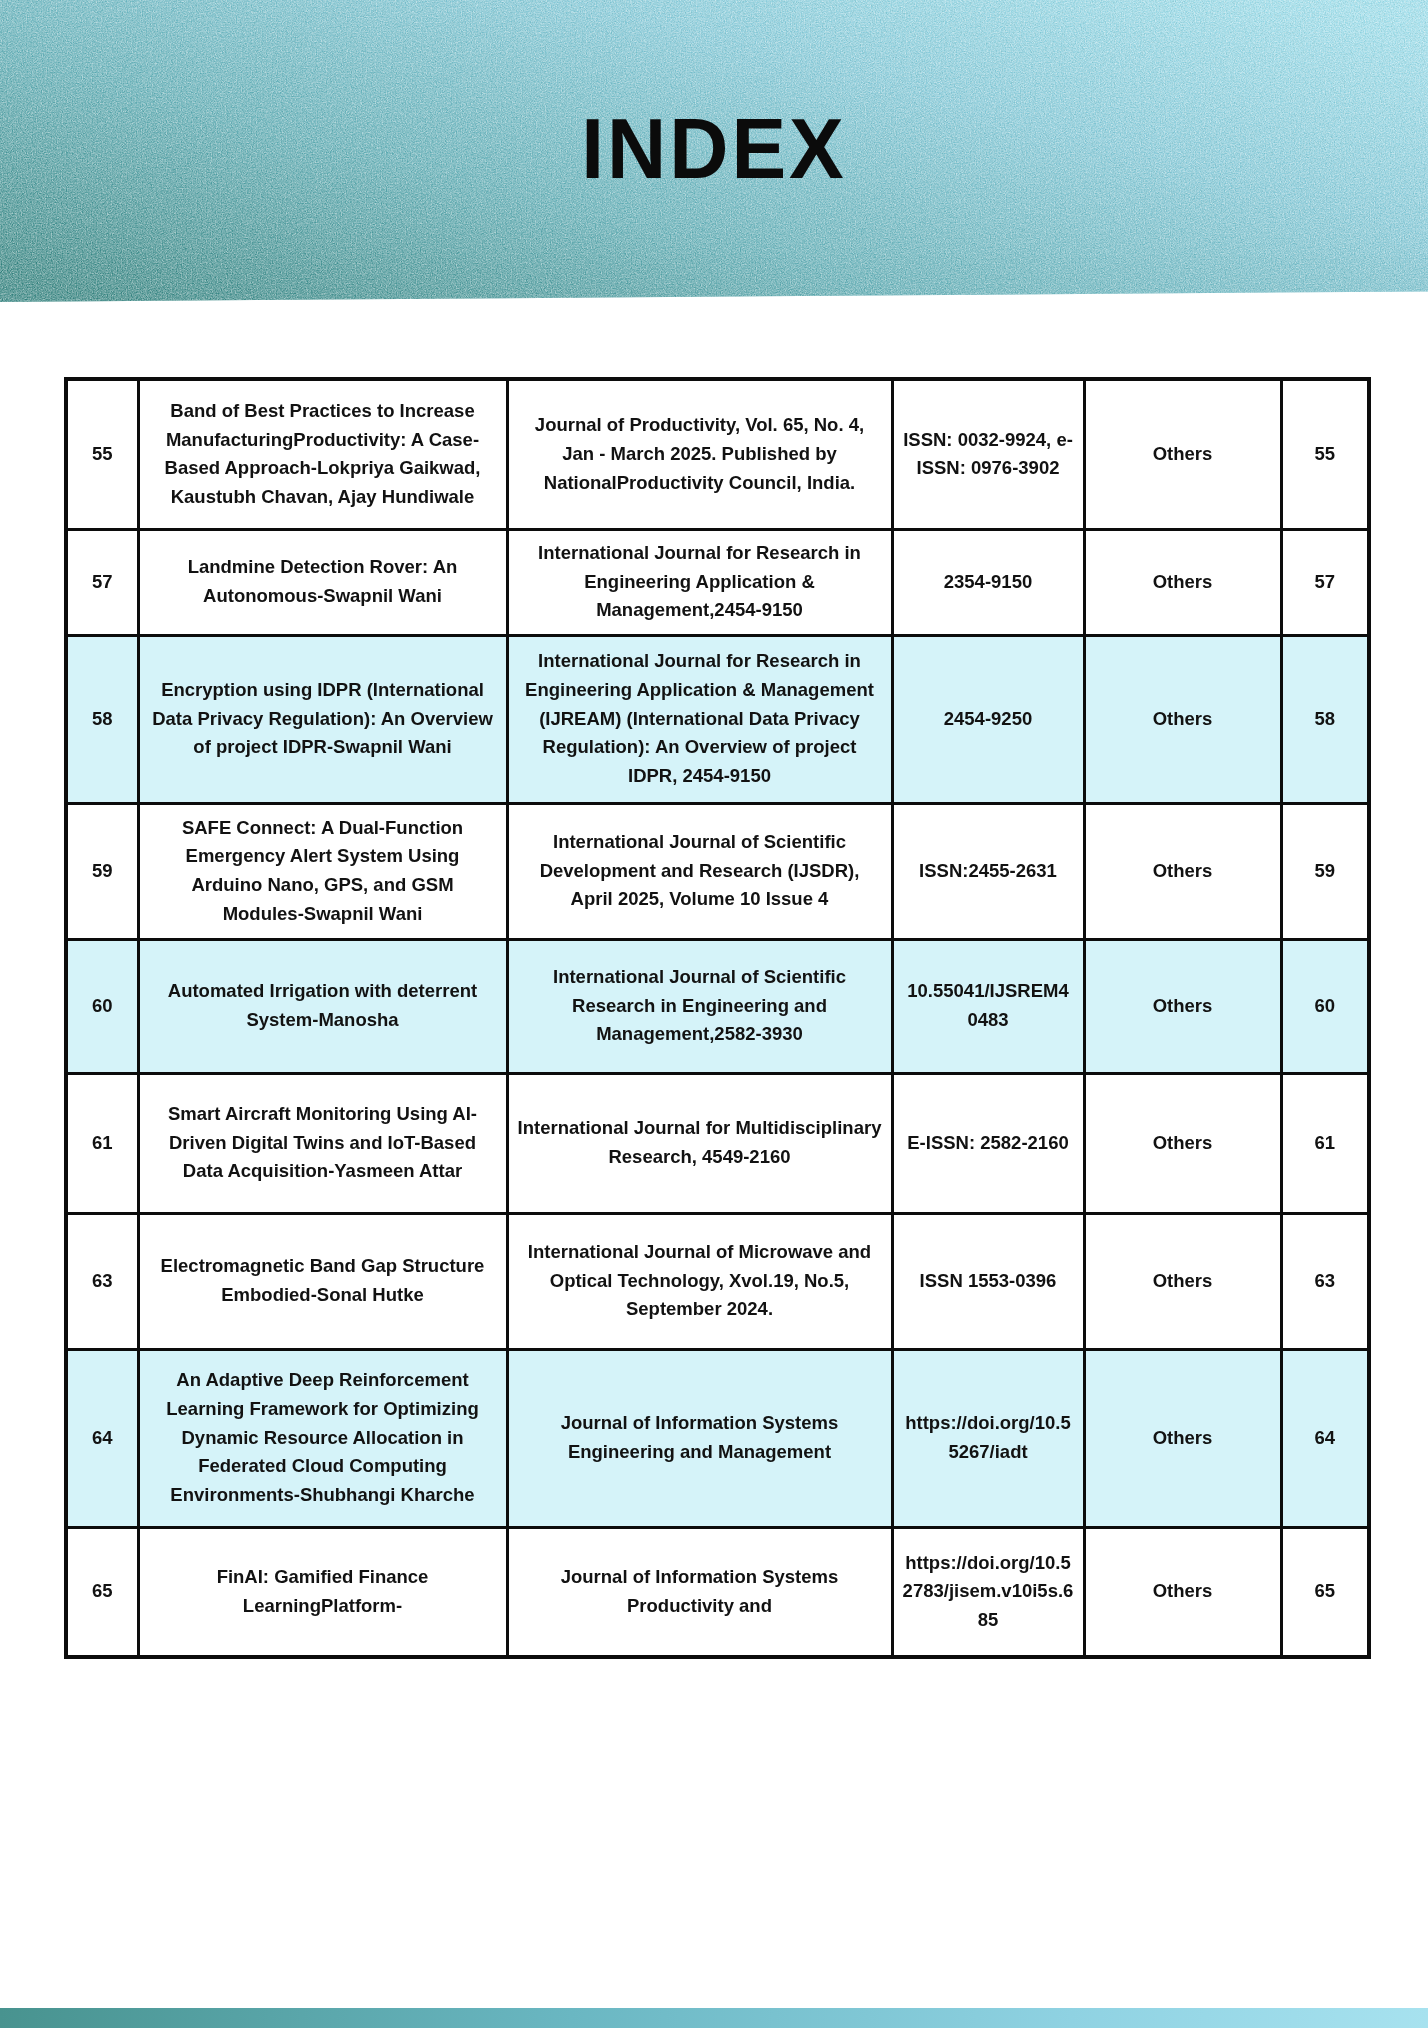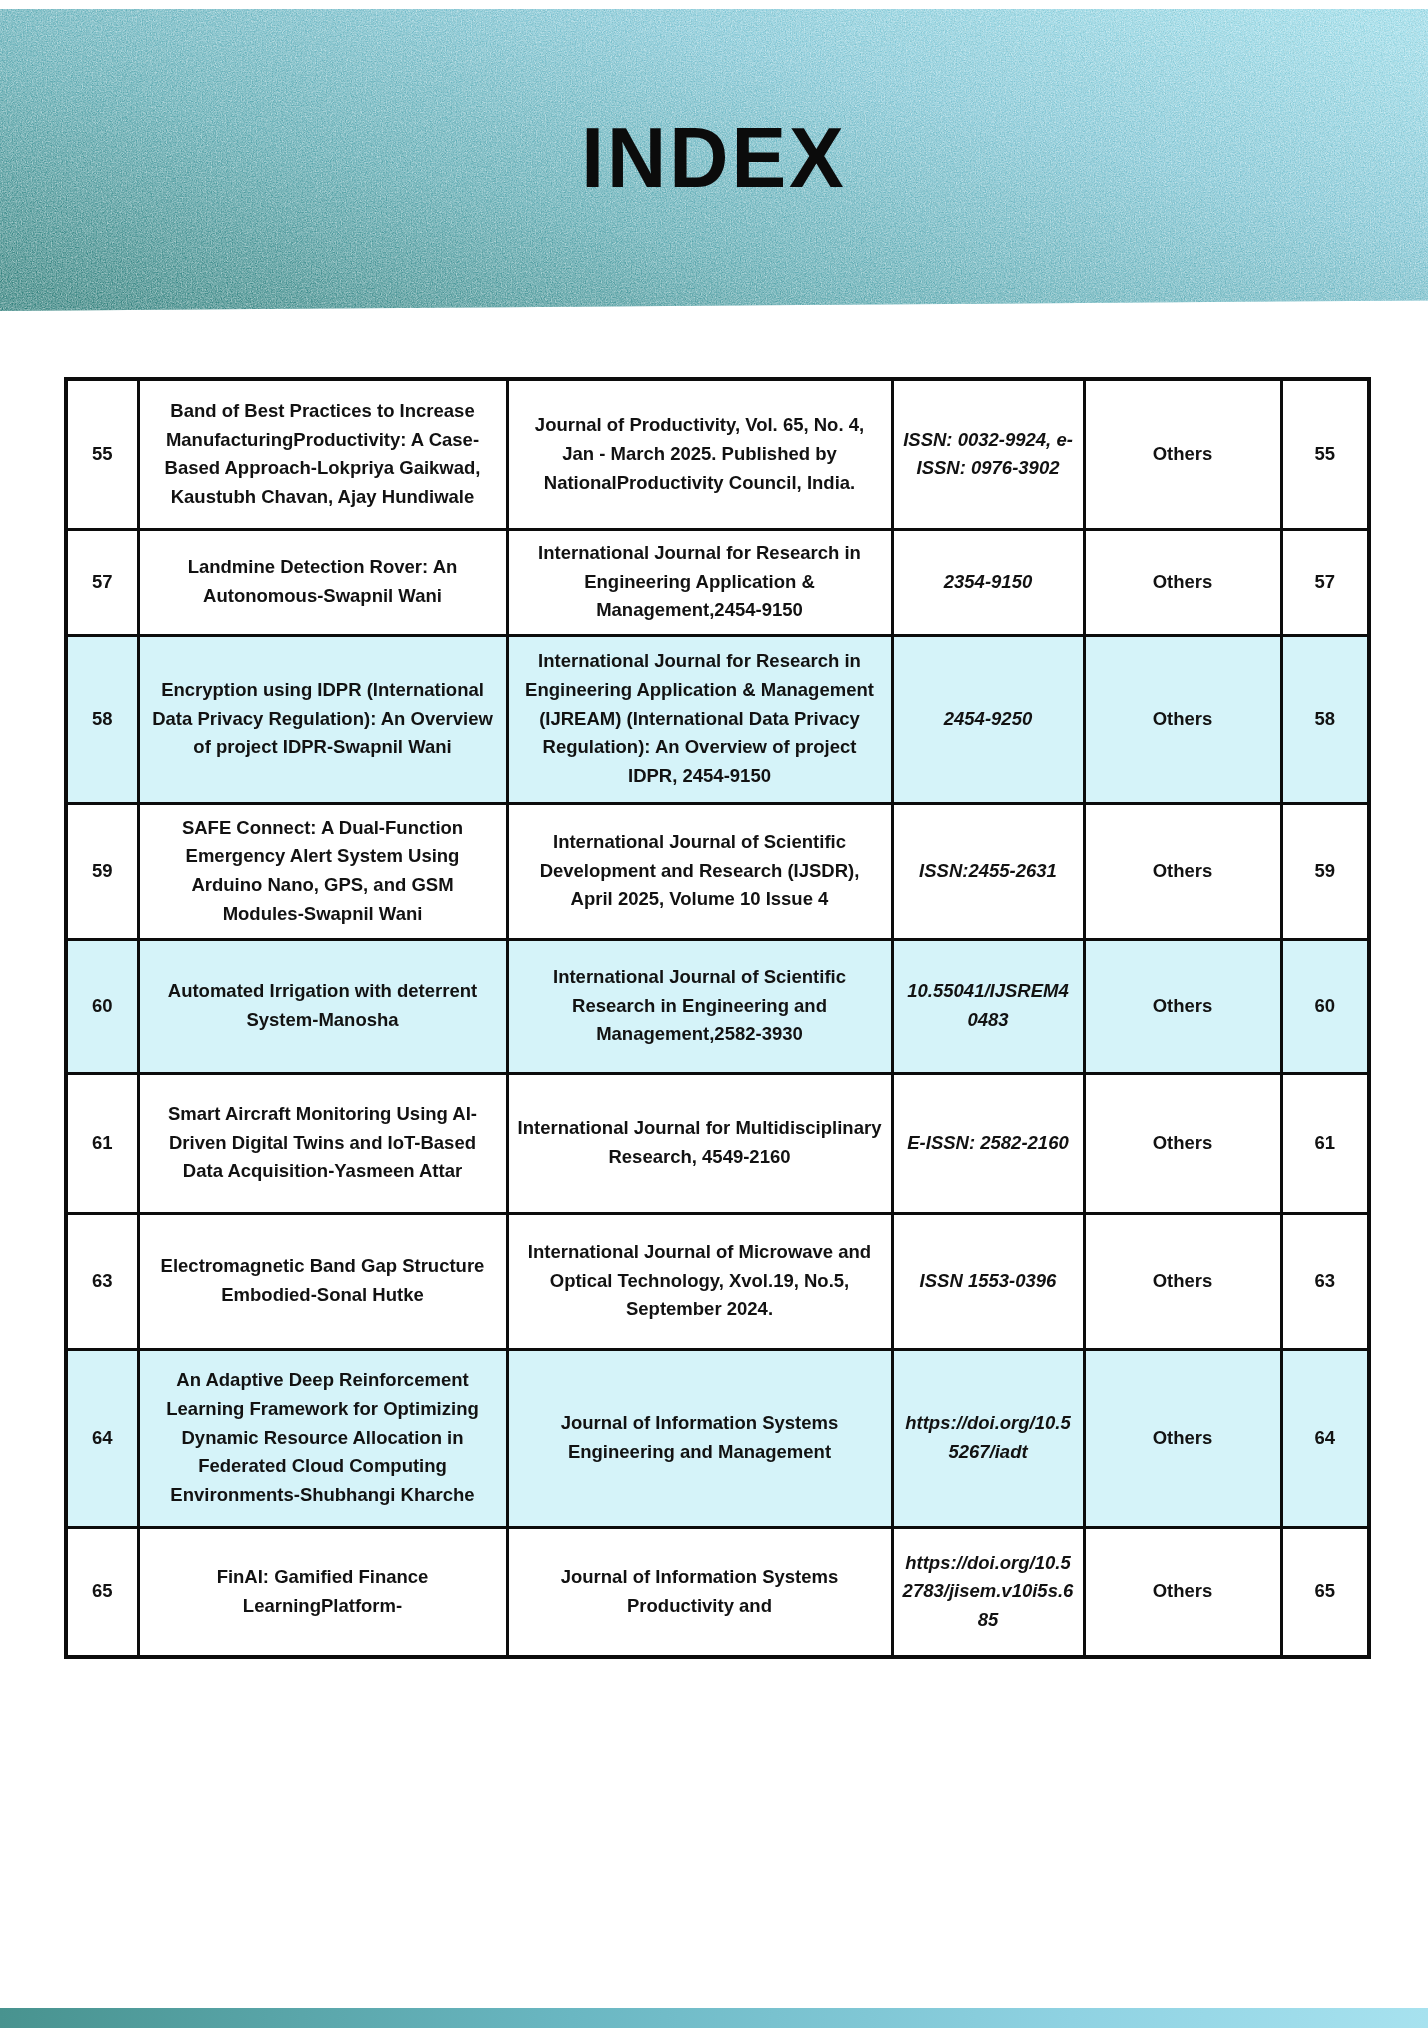--- a/index.html
+++ b/index.html
@@ -4,21 +4,21 @@
 <style>
   html,body{margin:0;padding:0;}
   body{
     width:1428px;height:2028px;position:relative;overflow:hidden;
     background:#ffffff;
     font-family:"Liberation Sans","DejaVu Sans",sans-serif;
     -webkit-font-smoothing:antialiased;
   }
   
   .banner{
-    position:absolute;left:0;top:9px;width:1428px;height:302px;
+    position:absolute;left:0;top:0;width:1428px;height:302px;
     clip-path:polygon(0 0,100% 0,100% 96.5%,0 100%);
     overflow:hidden;
   }
   .banner svg{position:absolute;left:0;top:0;display:block;}
   .banner-title{
     position:absolute;left:0;top:108px;width:100%;
     text-align:center;
     font-size:82px;font-weight:700;letter-spacing:3px;
     color:#0b0b0b;line-height:1;
     transform:scaleY(1.04);
@@ -34,21 +34,21 @@
     border:3px solid #0c0c0c;
     text-align:center;vertical-align:middle;
     font-weight:700;color:#121212;
     font-size:18.5px;line-height:1.55;
     padding:8px 9px;
     overflow-wrap:break-word;word-wrap:break-word;
   }
   table.index{border:4px solid #0c0c0c;}
   tr.shaded td{background:#d5f3f9;}
   td.c-no,td.c-page{font-size:19.5px;}
-  td.c-issn{overflow-wrap:anywhere;font-style:italic;}
+  td.c-issn{overflow-wrap:anywhere;}
   
   .bottom-strip{
     position:absolute;left:0;top:2008px;width:1428px;height:20px;
     background:linear-gradient(90deg,#48938f 0%,#6ab7c2 40%,#8fd2e2 75%,#a7e2ef 100%);
   }
 </style>
 </head>
 <body>
 
 <div class="banner">

